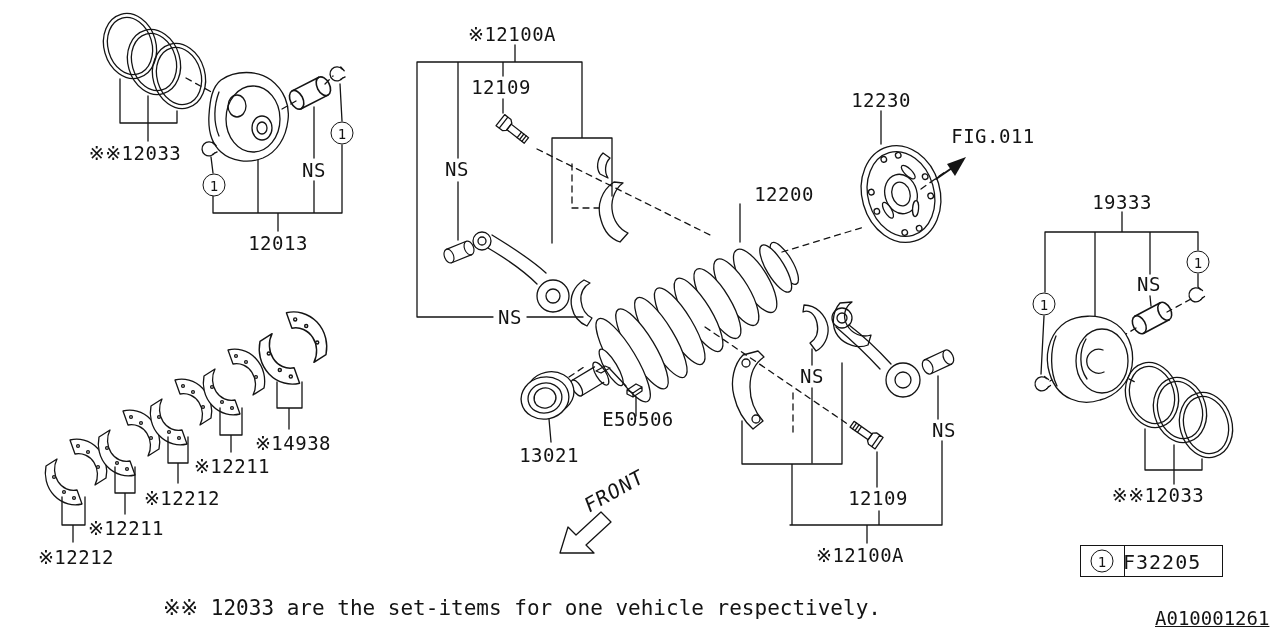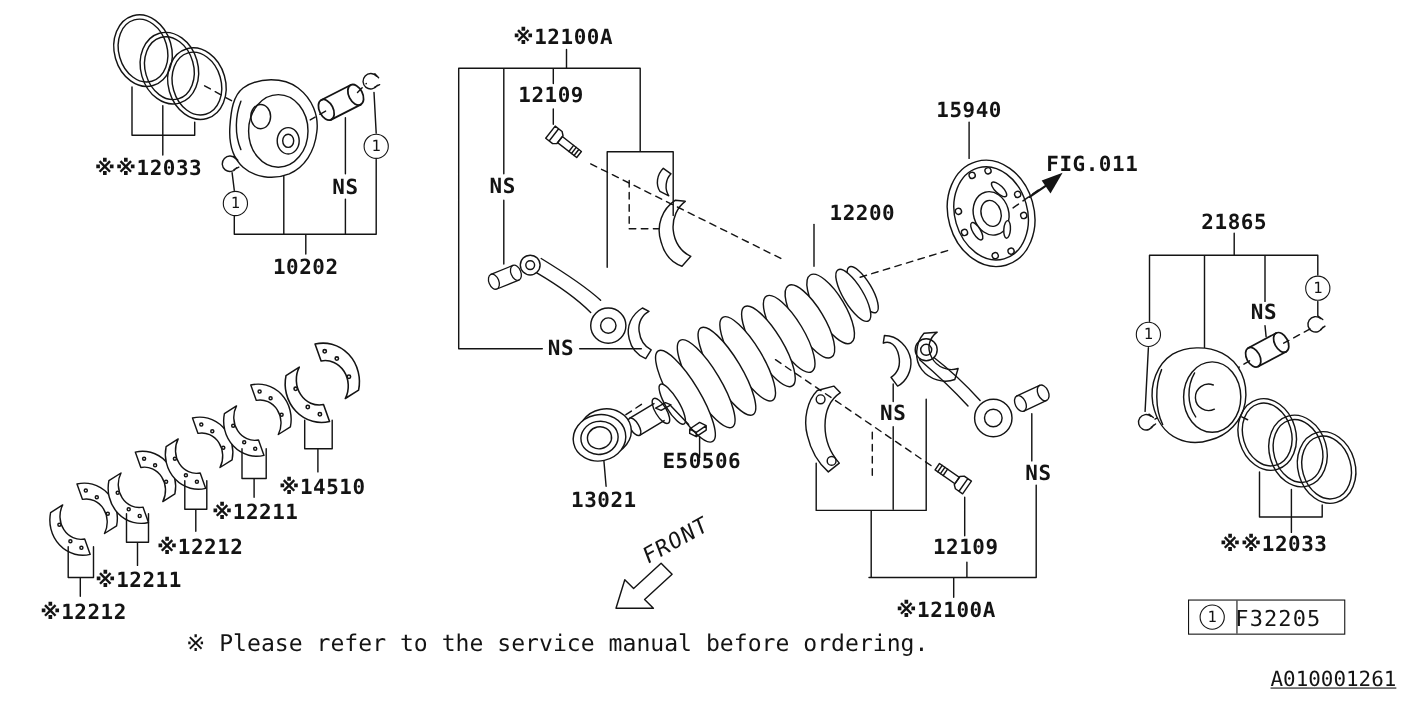--- a/index.html
+++ b/index.html
@@ -1,20 +1,20 @@
 <!DOCTYPE html>
 <html><head>
 <meta charset="utf-8">
 <style>
   html,body{margin:0;padding:0;background:#fff;}
   #stage{position:relative;width:1280px;height:640px;background:#ffffff;overflow:hidden;
          font-family:"DejaVu Sans Mono","DejaVu Sans",monospace;color:#141414;}
   #art{position:absolute;left:0;top:0;}
   .lbl{position:absolute;transform:translateX(-50%);font-size:19px;line-height:20px;
-       white-space:nowrap;letter-spacing:.5px;color:#141414;font-weight:bold;}
+       white-space:nowrap;letter-spacing:.5px;color:#141414;}
   .note{position:absolute;font-size:21px;line-height:22px;white-space:pre;color:#141414;}
   .marker{position:absolute;width:23px;height:23px;box-sizing:border-box;border:1.6px solid #141414;
           border-radius:50%;display:flex;align-items:center;justify-content:center;
           font-size:14px;background:#fff;transform:translate(-50%,-50%);}
   .front{position:absolute;left:590px;top:494px;font-size:20px;letter-spacing:1px;
          transform:rotate(-29deg) skewX(-8deg);transform-origin:left bottom;}
   .legend-box{position:absolute;left:1080px;top:545px;width:143px;height:32px;
               box-sizing:border-box;border:1.7px solid #141414;}
   .legend-div{position:absolute;left:43px;top:0;width:0;height:100%;border-left:1.7px solid #141414;}
   .legend-code{position:absolute;left:1123px;top:550px;width:100px;text-align:left;
@@ -214,52 +214,52 @@
     <path d="M220,408 V435 M242,408 V435 M220,435 H242 M231,435 V452"></path>
     <path d="M277,382 V408 M302,382 V408 M277,408 H302 M289,408 V429"></path>
   </g>
 
   <g>
     <path d="M560,553 L568,527 L576,535 L601,512 L611,522 L586,545 L594,553 Z"></path>
   </g>
 </svg>
 
   <div class="lbl" style="left:135px;top:143px">※※12033</div>
-  <div class="lbl" style="left:278px;top:233px">10202</div>
+  <div class="lbl" style="left:278px;top:233px">12013</div>
   <div class="lbl" style="left:314px;top:160px">NS</div>
   <div class="lbl" style="left:512px;top:24px">※12100A</div>
   <div class="lbl" style="left:501px;top:77px">12109</div>
   <div class="lbl" style="left:457px;top:159px">NS</div>
   <div class="lbl" style="left:510px;top:307px">NS</div>
   <div class="lbl" style="left:784px;top:184px">12200</div>
-  <div class="lbl" style="left:881px;top:90px">15940</div>
-  <div class="lbl" style="left:993px;top:139px">FIG.011</div>
+  <div class="lbl" style="left:881px;top:90px">12230</div>
+  <div class="lbl" style="left:993px;top:126px">FIG.011</div>
   <div class="lbl" style="left:812px;top:366px">NS</div>
   <div class="lbl" style="left:944px;top:420px">NS</div>
   <div class="lbl" style="left:878px;top:488px">12109</div>
   <div class="lbl" style="left:860px;top:545px">※12100A</div>
   <div class="lbl" style="left:638px;top:409px">E50506</div>
   <div class="lbl" style="left:549px;top:445px">13021</div>
-  <div class="lbl" style="left:1122px;top:192px">21865</div>
+  <div class="lbl" style="left:1122px;top:192px">19333</div>
   <div class="lbl" style="left:1149px;top:274px">NS</div>
   <div class="lbl" style="left:1158px;top:485px">※※12033</div>
   <div class="lbl" style="left:76px;top:547px">※12212</div>
   <div class="lbl" style="left:126px;top:518px">※12211</div>
   <div class="lbl" style="left:182px;top:488px">※12212</div>
   <div class="lbl" style="left:232px;top:456px">※12211</div>
-  <div class="lbl" style="left:293px;top:433px">※14510</div>
+  <div class="lbl" style="left:293px;top:433px">※14938</div>
 
   <div class="marker" style="left:214px;top:185px">1</div>
   <div class="marker" style="left:342px;top:133px">1</div>
   <div class="marker" style="left:1044px;top:304px">1</div>
   <div class="marker" style="left:1198px;top:262px">1</div>
 
   <div class="front">FRONT</div>
 
-  <div class="note" style="left:169px;top:574px">※ Please refer to the service manual before ordering.</div>
+  <div class="note" style="left:163px;top:597px">※※ 12033 are the set-items for one vehicle respectively.</div>
 
   <div class="legend-box">
     <div class="legend-div"></div>
   </div>
   <div class="marker" style="left:1102px;top:561px">1</div>
   <div class="legend-code">F32205</div>
 
   <div class="doc-code">A010001261</div>
 </div>
 

